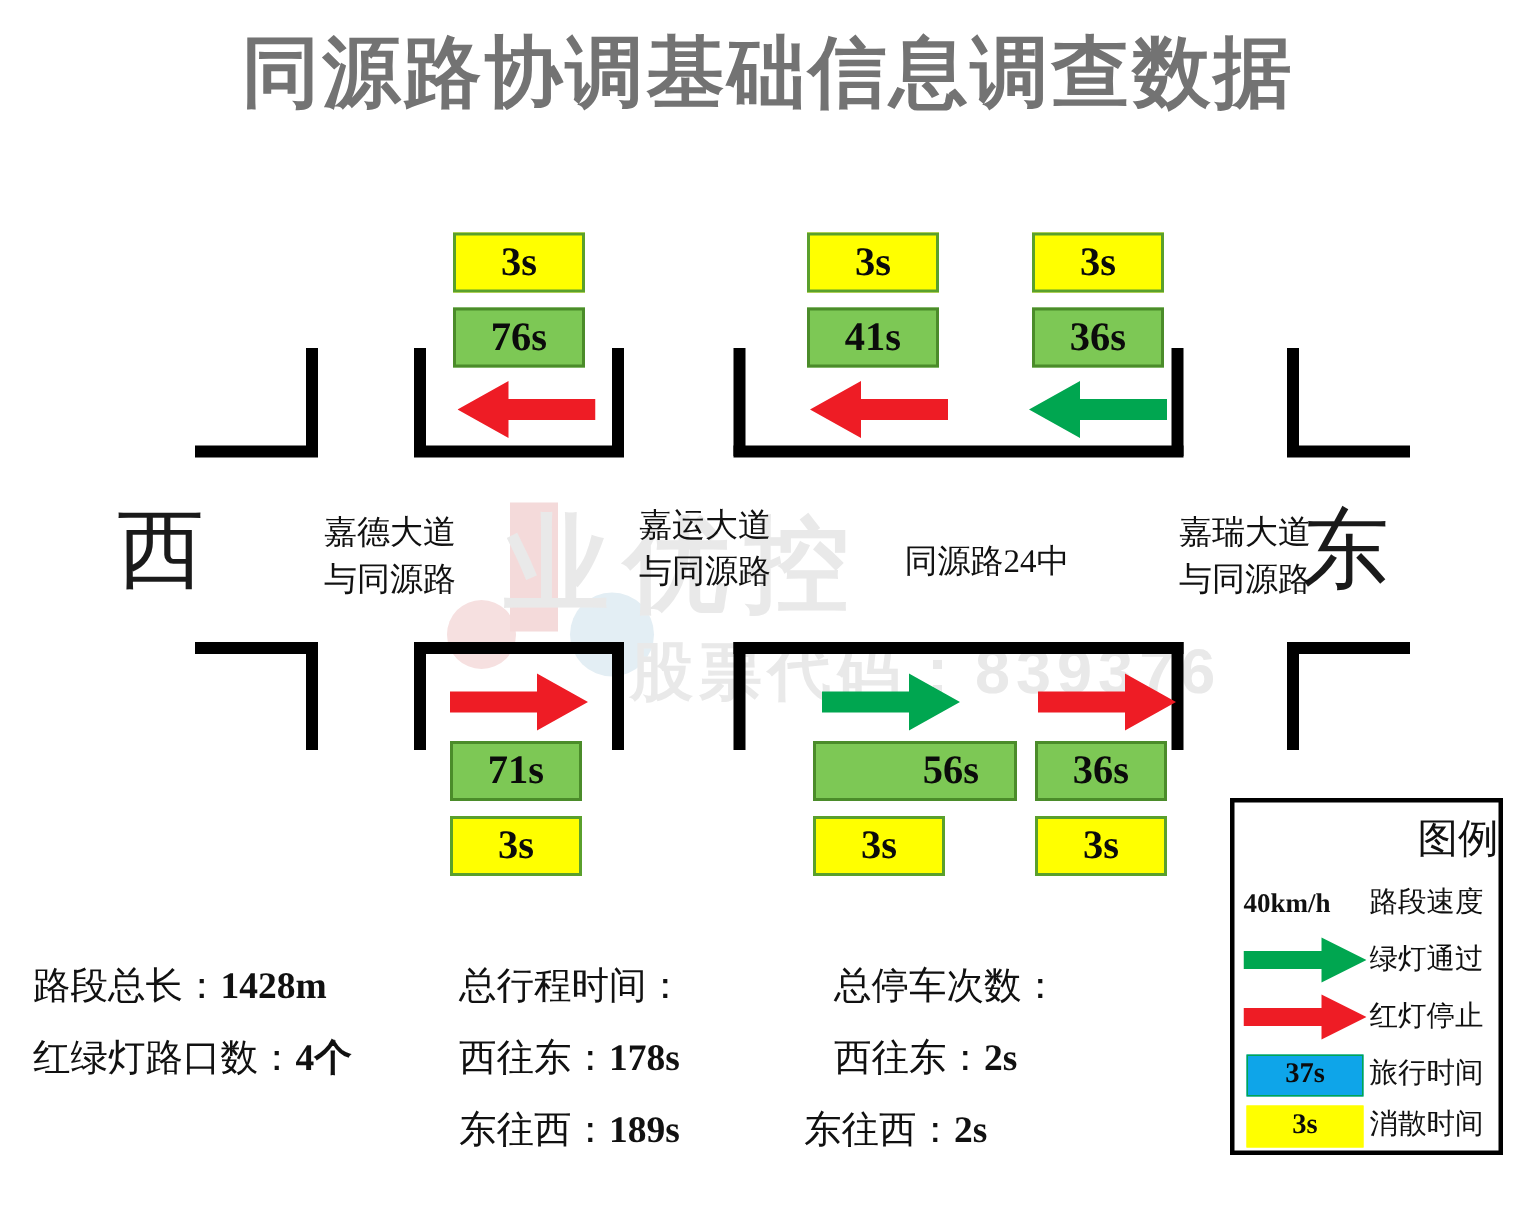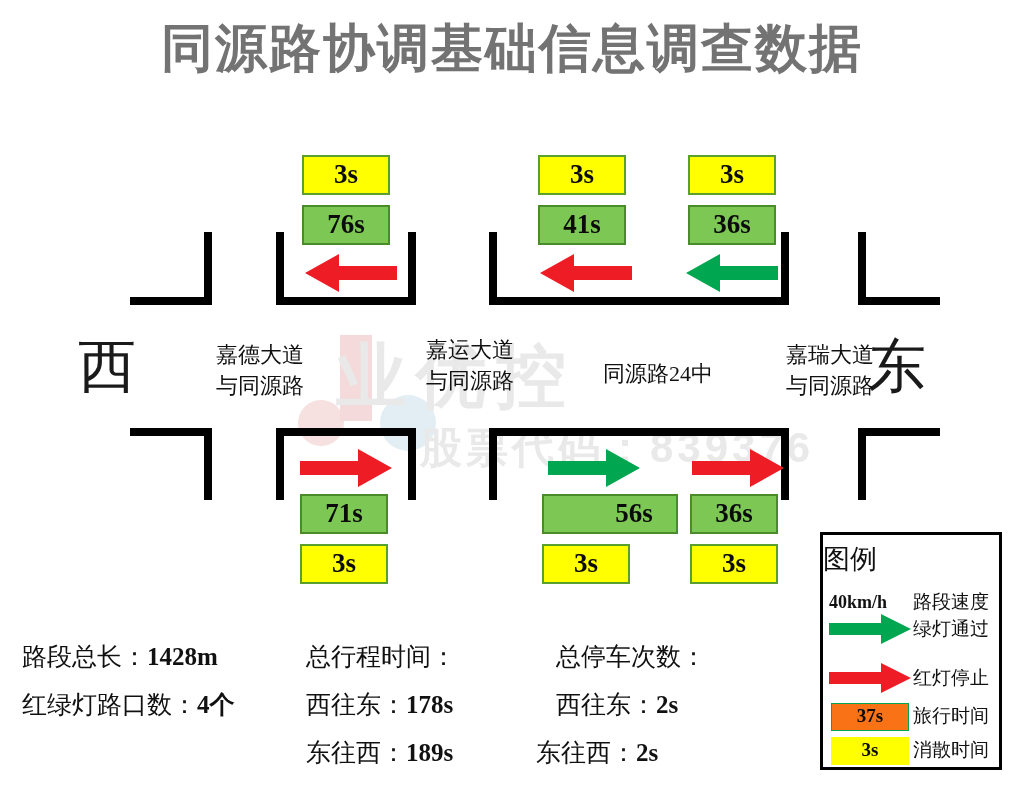--- a/index.html
+++ b/index.html
@@ -143,21 +143,21 @@
     left: 820px; top: 532px;
     width: 176px; height: 232px;
     background: #ffffff;
     border: 3px solid #000000;
     z-index: 8;
   }
   .legend-title {
     position: absolute;
     left: 0; top: 6px;
     width: 176px;
-    text-align: left;
+    text-align: right;
     font-size: 27px;
     color: #111111;
     font-family: "Liberation Serif", "DejaVu Serif", serif;
   }
   .legend-row {
     position: absolute;
     left: 0;
     width: 176px;
     height: 34px;
   }
@@ -190,21 +190,21 @@
     position: absolute;
     left: 8px; top: 4px;
     width: 76px; height: 26px;
     line-height: 24px;
     text-align: center;
     font-size: 19px;
     font-weight: bold;
     color: #0b0b0b;
     font-family: "Liberation Serif", "DejaVu Serif", serif;
   }
-  .legend-chip.green { background: #f97316; border: 1px solid #00a650; }
+  .legend-chip.green { background: #0ea5e9; border: 1px solid #00a650; }
   .legend-chip.yellow { background: #ffff00; border: 1px solid #ffff00; }
 </style>
 </head>
 <body>
 
 <div id="canvas">
 
   <div class="wm wm-dot"></div>
   <div class="wm wm-dot2"></div>
   <div class="wm wm-mark"></div>
@@ -320,21 +320,21 @@
   </div>
 
   <div class="legend">
     <div class="legend-title">图例</div>
 
     <div class="legend-row" style="top:50px;">
       <div class="legend-speed">40km/h</div>
       <div class="legend-text">路段速度</div>
     </div>
 
-    <div class="legend-row" style="top:77px;">
+    <div class="legend-row" style="top:88px;">
       <div class="legend-sym">
         <svg width="82" height="34" viewBox="0 0 82 34">
           <polygon points="82,17 52,2 52,11 0,11 0,23 52,23 52,32" fill="#00a650"></polygon>
         </svg>
       </div>
       <div class="legend-text">绿灯通过</div>
     </div>
 
     <div class="legend-row" style="top:126px;">
       <div class="legend-sym">

